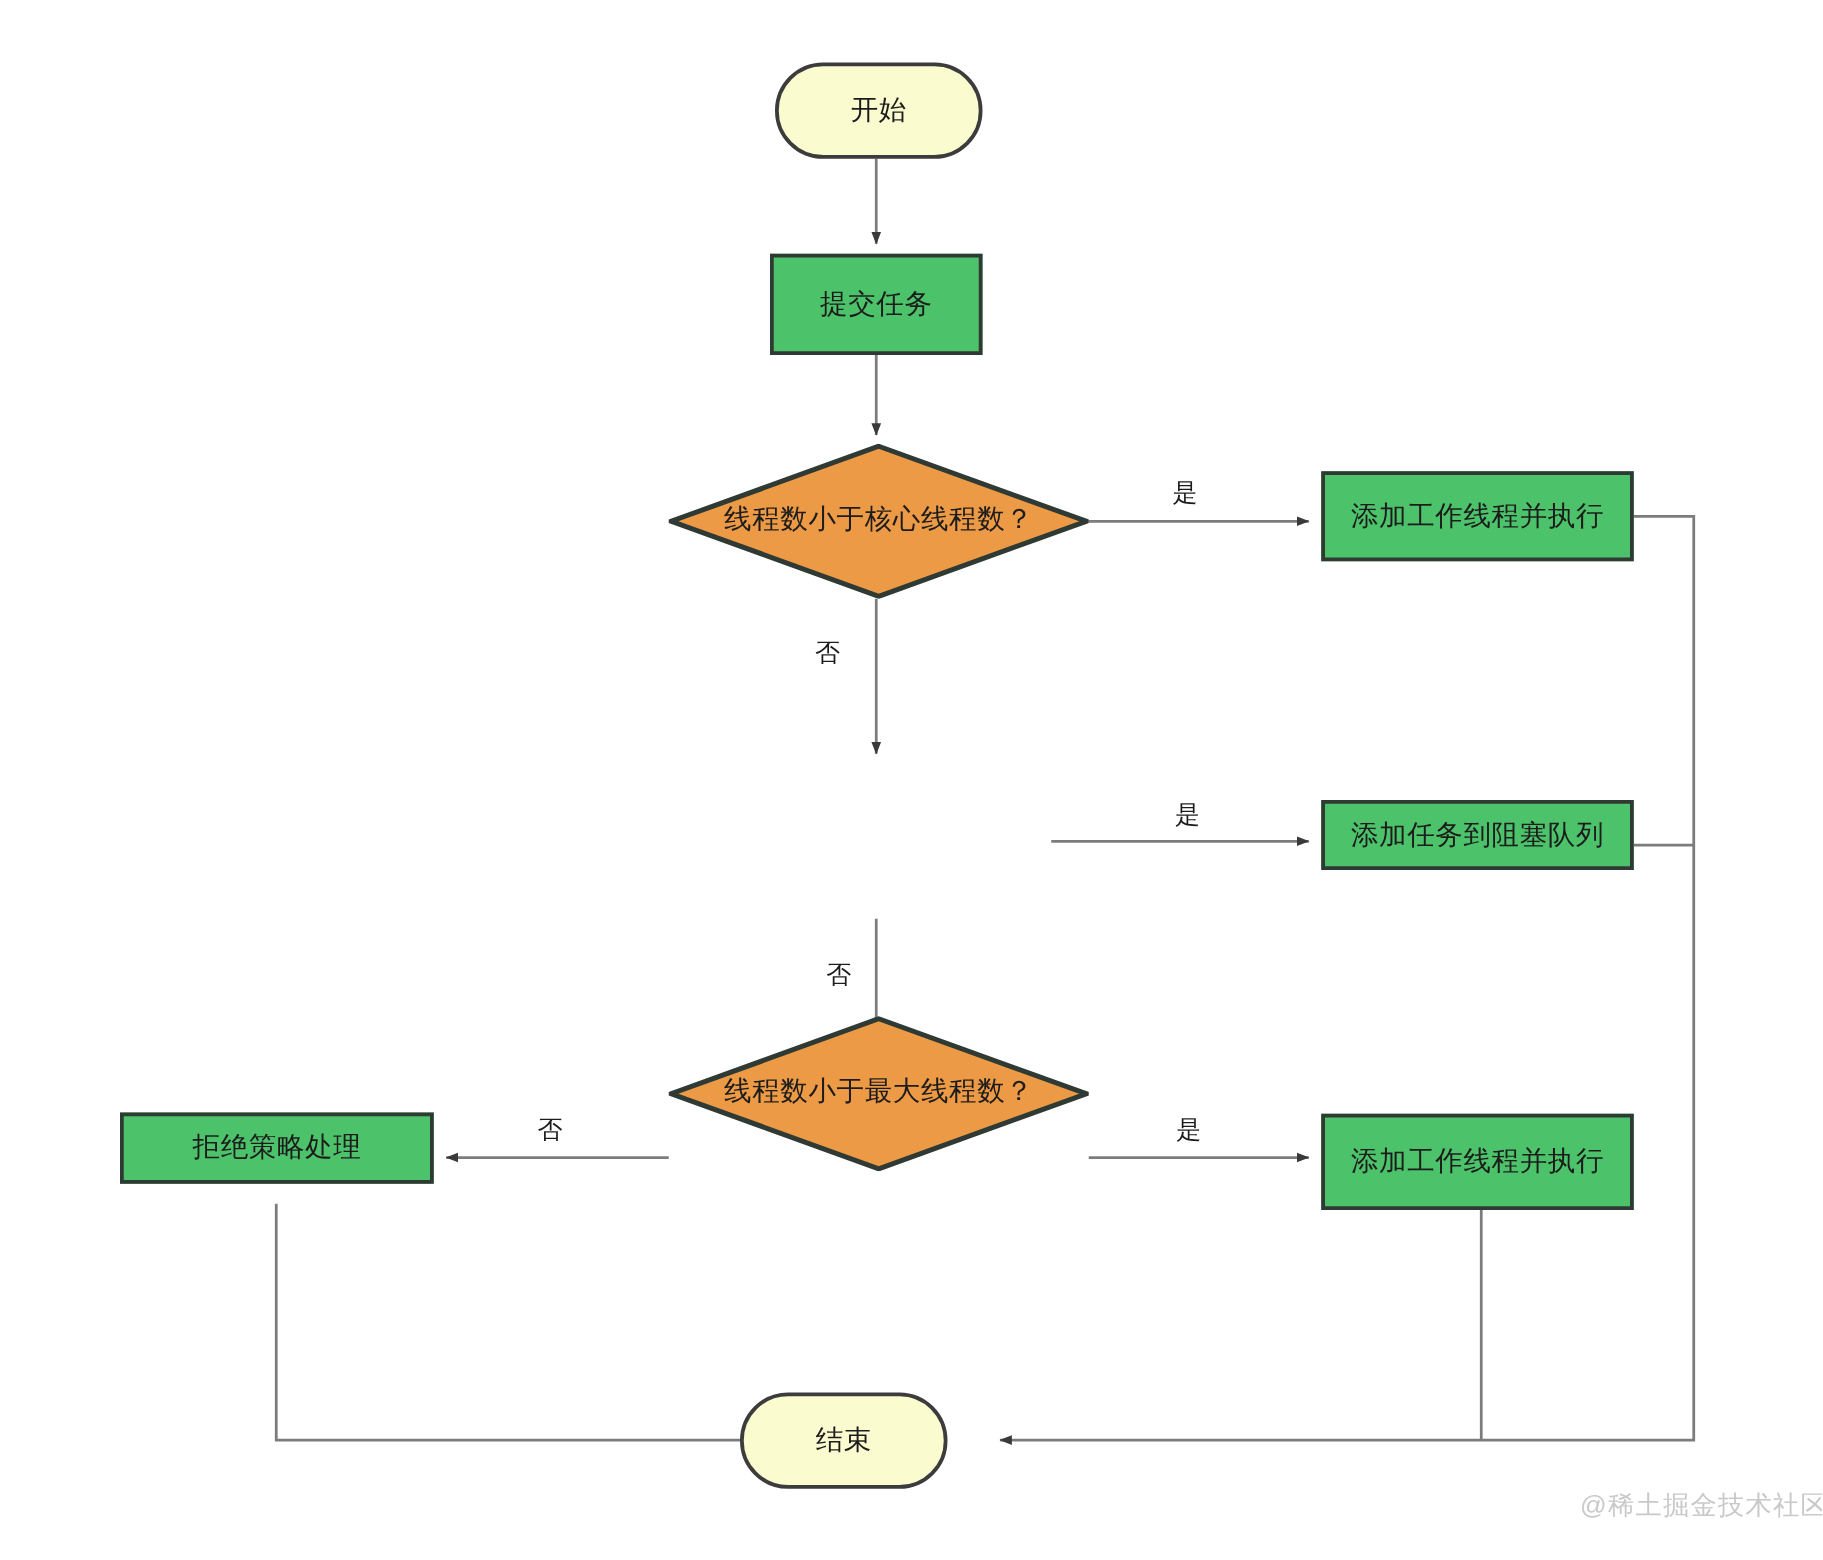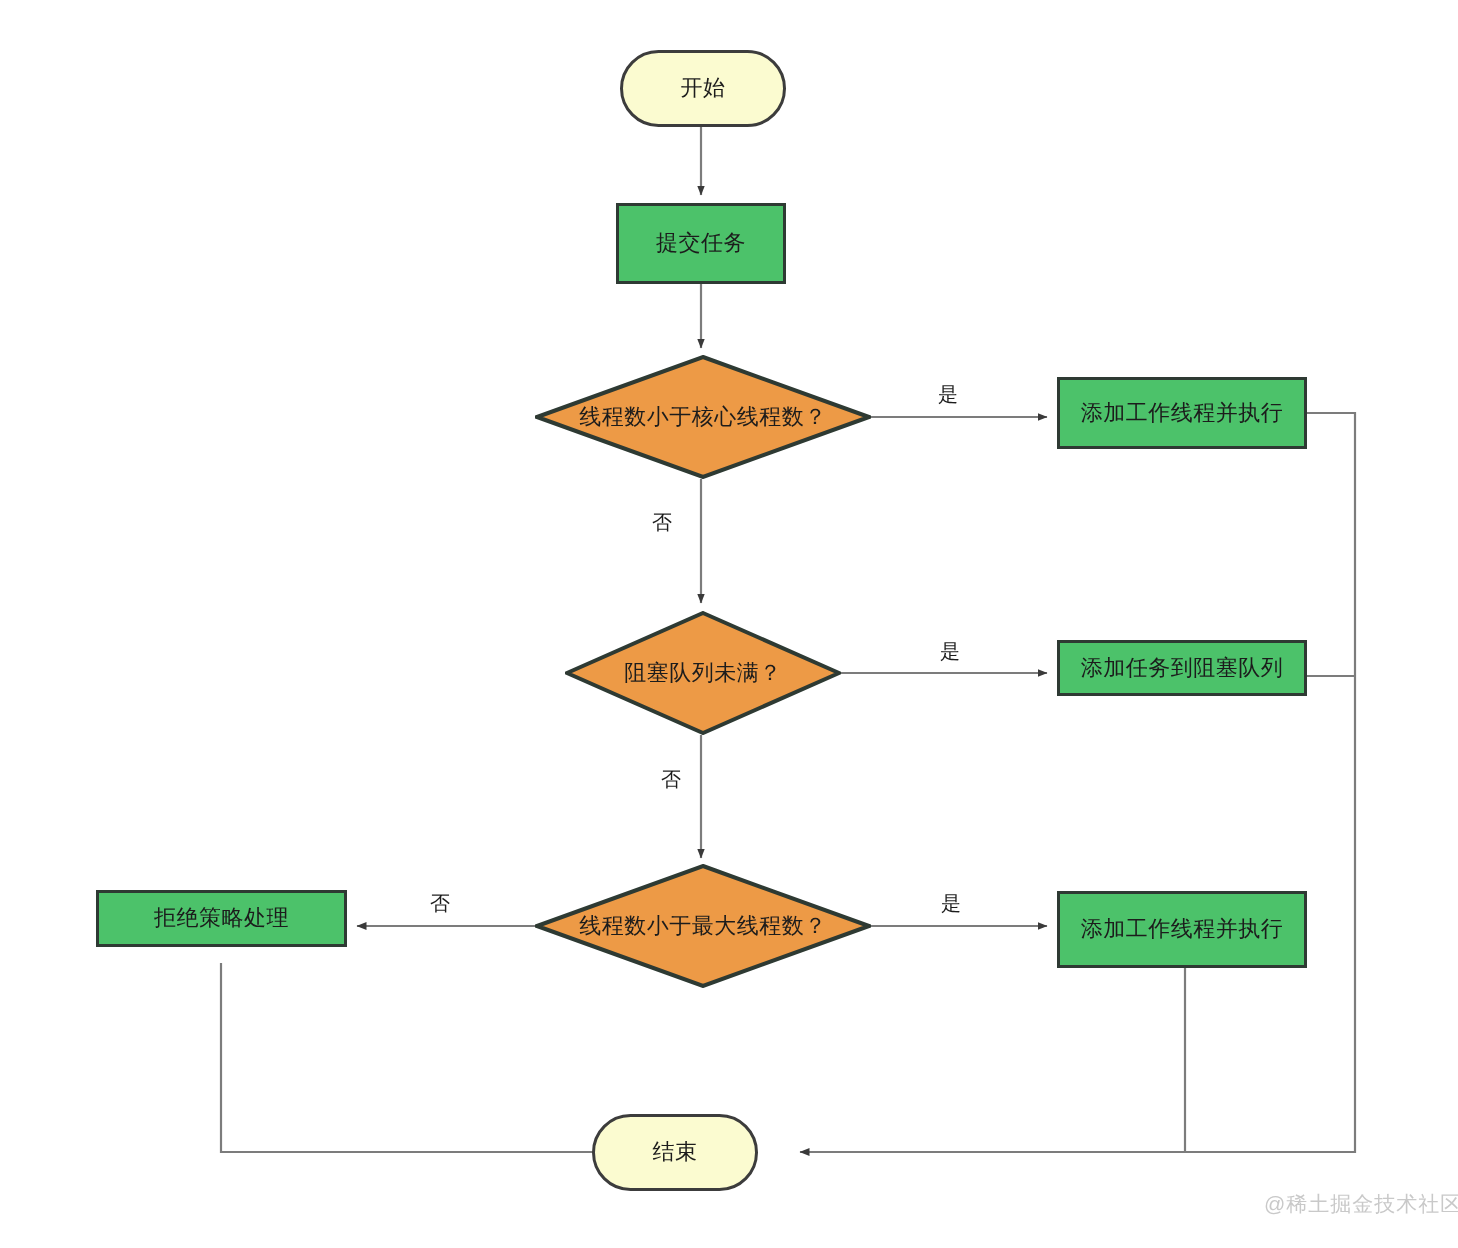--- a/index.html
+++ b/index.html
@@ -43,20 +43,21 @@
     border: 3px solid #3c3c3c;
     border-radius: 40px;
   }
   .node.process {
     background: #4cc26a;
     border: 3px solid #2e3a33;
   }
   .node.decision {
     background: transparent;
     border: none;
+    font-family: Liberation Mono, monospace;
   }
   .diamond-shape {
     position: absolute;
     left: 0;
     top: 0;
     width: 100%;
     height: 100%;
     z-index: 1;
   }
   .decision .label {
@@ -130,32 +131,26 @@
     <svg class="diamond-shape" viewBox="0 0 336 124" preserveAspectRatio="none" xmlns="http://www.w3.org/2000/svg">
       <polygon points="168,2 334,62 168,122 2,62" fill="#ed9a46" stroke="#2e3a33" stroke-width="4"></polygon>
     </svg>
     <span class="label">线程数小于核心线程数？</span>
   </div>
 
   <div class="node process" style="left:1057px; top:377px; width:250px; height:72px;">
     <span class="label">添加工作线程并执行</span>
   </div>
 
-  <div class="node decision" style="left:565px; top:611px; width:276px; height:124px;">
-    <svg class="diamond-shape" viewBox="0 0 276 124" preserveAspectRatio="none" xmlns="http://www.w3.org/2000/svg">
-      <polygon points="138,2 274,62 138,122 2,62" fill="#ed9a46" stroke="#2e3a33" stroke-width="4"></polygon>
-    </svg>
-    <span class="label">阻塞队列未满？</span>
-  </div>
 
   <div class="node process" style="left:1057px; top:640px; width:250px; height:56px;">
     <span class="label">添加任务到阻塞队列</span>
   </div>
 
-  <div class="node decision" style="left:535px; top:864px; width:336px; height:124px;align-items:center;">
+  <div class="node decision" style="left:535px; top:813px; width:336px; height:124px;align-items:center;">
     <svg class="diamond-shape" viewBox="0 0 336 124" preserveAspectRatio="none" xmlns="http://www.w3.org/2000/svg">
       <polygon points="168,2 334,62 168,122 2,62" fill="#ed9a46" stroke="#2e3a33" stroke-width="4"></polygon>
     </svg>
     <span class="label">线程数小于最大线程数？</span>
   </div>
 
   <div class="node process" style="left:1057px; top:891px; width:250px; height:77px;">
     <span class="label">添加工作线程并执行</span>
   </div>
 

